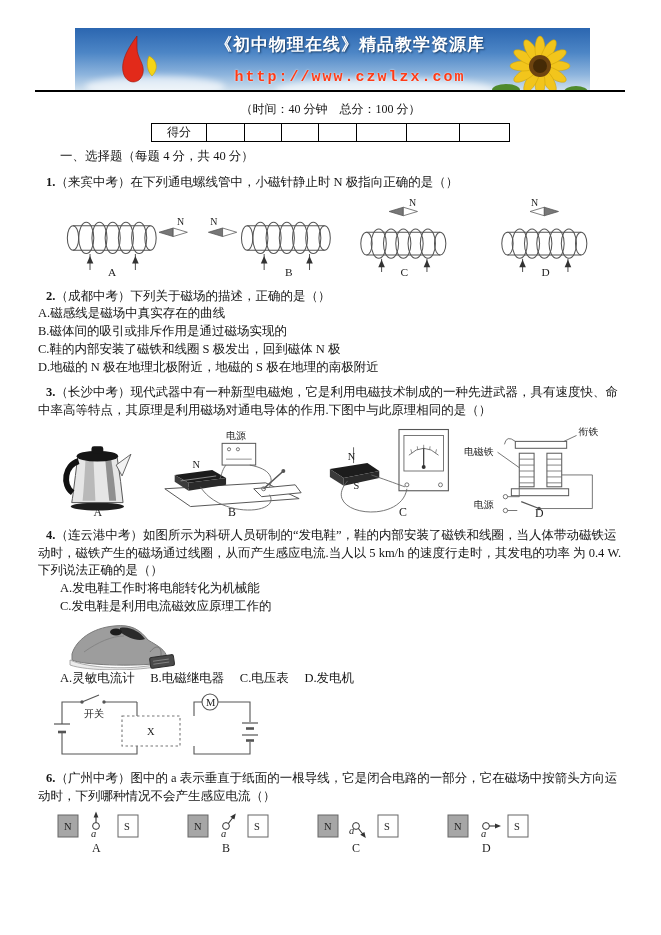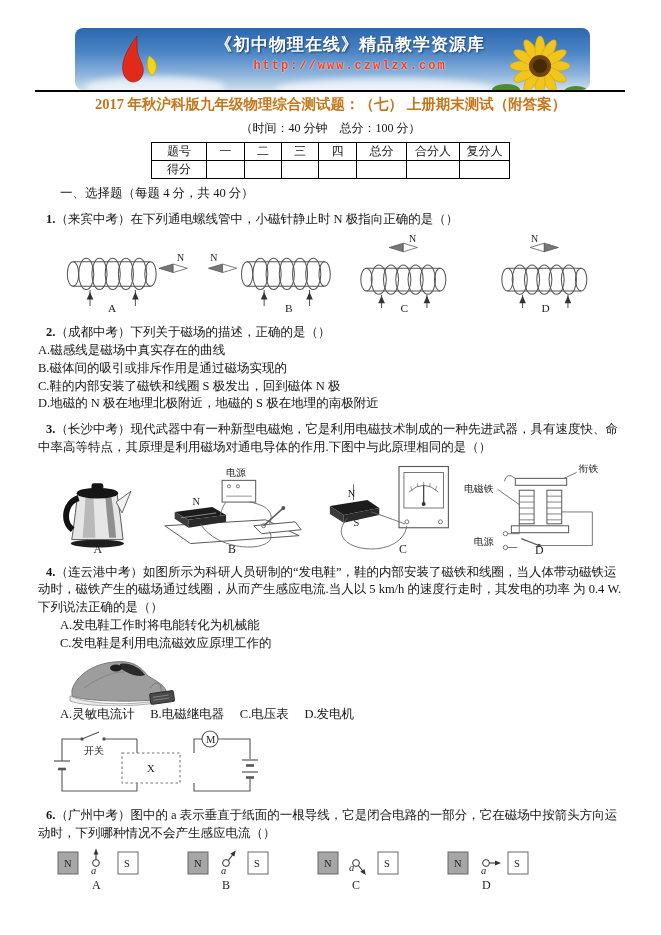--- a/index.html
+++ b/index.html
@@ -2,27 +2,27 @@
 <html><head>
 <meta charset="utf-8">
 <style>
   * { margin:0; padding:0; box-sizing:border-box; }
   html,body { background:#fff; }
   .page { position:relative; width:661px; height:935px; background:#fff; overflow:hidden;
           font-family:"Liberation Serif","DejaVu Serif",serif; color:#151515; }
 
   
   .banner { position:absolute; left:75px; top:28px; width:515px; height:62px; overflow:hidden;
-            background:linear-gradient(180deg,#2b66b0 0%,#4d86c6 40%,#8db4dd 75%,#cfe0ee 100%);border-radius:8px; }
+            background:linear-gradient(180deg,#2b66b0 0%,#4d86c6 40%,#8db4dd 75%,#cfe0ee 100%); }
   .banner-cloud { position:absolute; background:rgba(255,255,255,.65); border-radius:50%; filter:blur(3px); }
   .logo-svg { position:absolute; left:32px; top:4px; }
   .banner-textwrap { position:absolute; left:110px; top:5px; width:330px; text-align:center; }
   .banner-title { font-size:17px; font-weight:bold; color:#fff; letter-spacing:1px;
                   text-shadow:1px 1px 2px #1a3d66; white-space:nowrap; }
-  .banner-url { font-size:12px; font-weight:bold; color:#ff3b17; margin-top:3px; letter-spacing:2px;
+  .banner-url { font-size:15px; font-weight:bold; color:#ff3b17; margin-top:13px; letter-spacing:2px;
                 text-shadow:0 0 2px #ffffff; font-family:"Liberation Mono","DejaVu Sans Mono",monospace; }
   .sunflower-svg { position:absolute; right:2px; bottom:-4px; }
 
   .rule { position:absolute; left:35px; top:90px; width:590px; height:2px; background:#000; }
 
   
   .content { position:absolute; left:38px; top:95px; width:585px; }
   .doc-title { font-size:14.5px; font-weight:bold; color:#c4761b; text-align:center; line-height:1.3; }
   .doc-subtitle { font-size:12px; text-align:center; margin-top:6px; }
 
@@ -88,45 +88,34 @@
       </g>
       <ellipse cx="18" cy="58" rx="14" ry="6" fill="#4f8a2c"></ellipse>
       <ellipse cx="88" cy="60" rx="12" ry="6" fill="#4f8a2c"></ellipse>
     </svg>
   </div>
 
   <div class="rule"></div>
 
   <div class="content">
 
-    <h1 class="doc-title">2017 年秋沪科版九年级物理综合测试题：（七） 上册期末测试（附答案）</h1>
     <div class="doc-subtitle">（时间：40 分钟　总分：100 分）</div>
 
     <table class="score">
       <colgroup>
         <col style="width:55px">
           <col style="width:38px">
           <col style="width:37px">
           <col style="width:37px">
         <col style="width:38px">
           <col style="width:50px">
           <col style="width:53px">
           <col style="width:50px">
       </colgroup>
       <tbody>
-          <tr>
-        <td>题号</td>
-        <td>一</td>
-        <td>二</td>
-        <td>三</td>
-        <td>四</td>
-        <td>总分</td>
-        <td>合分人</td>
-        <td>复分人</td>
-      </tr>
       <tr>
         <td>得分</td>
         <td></td>
         <td></td>
         <td></td>
         <td></td>
         <td></td>
         <td></td>
         <td></td>
       </tr>

